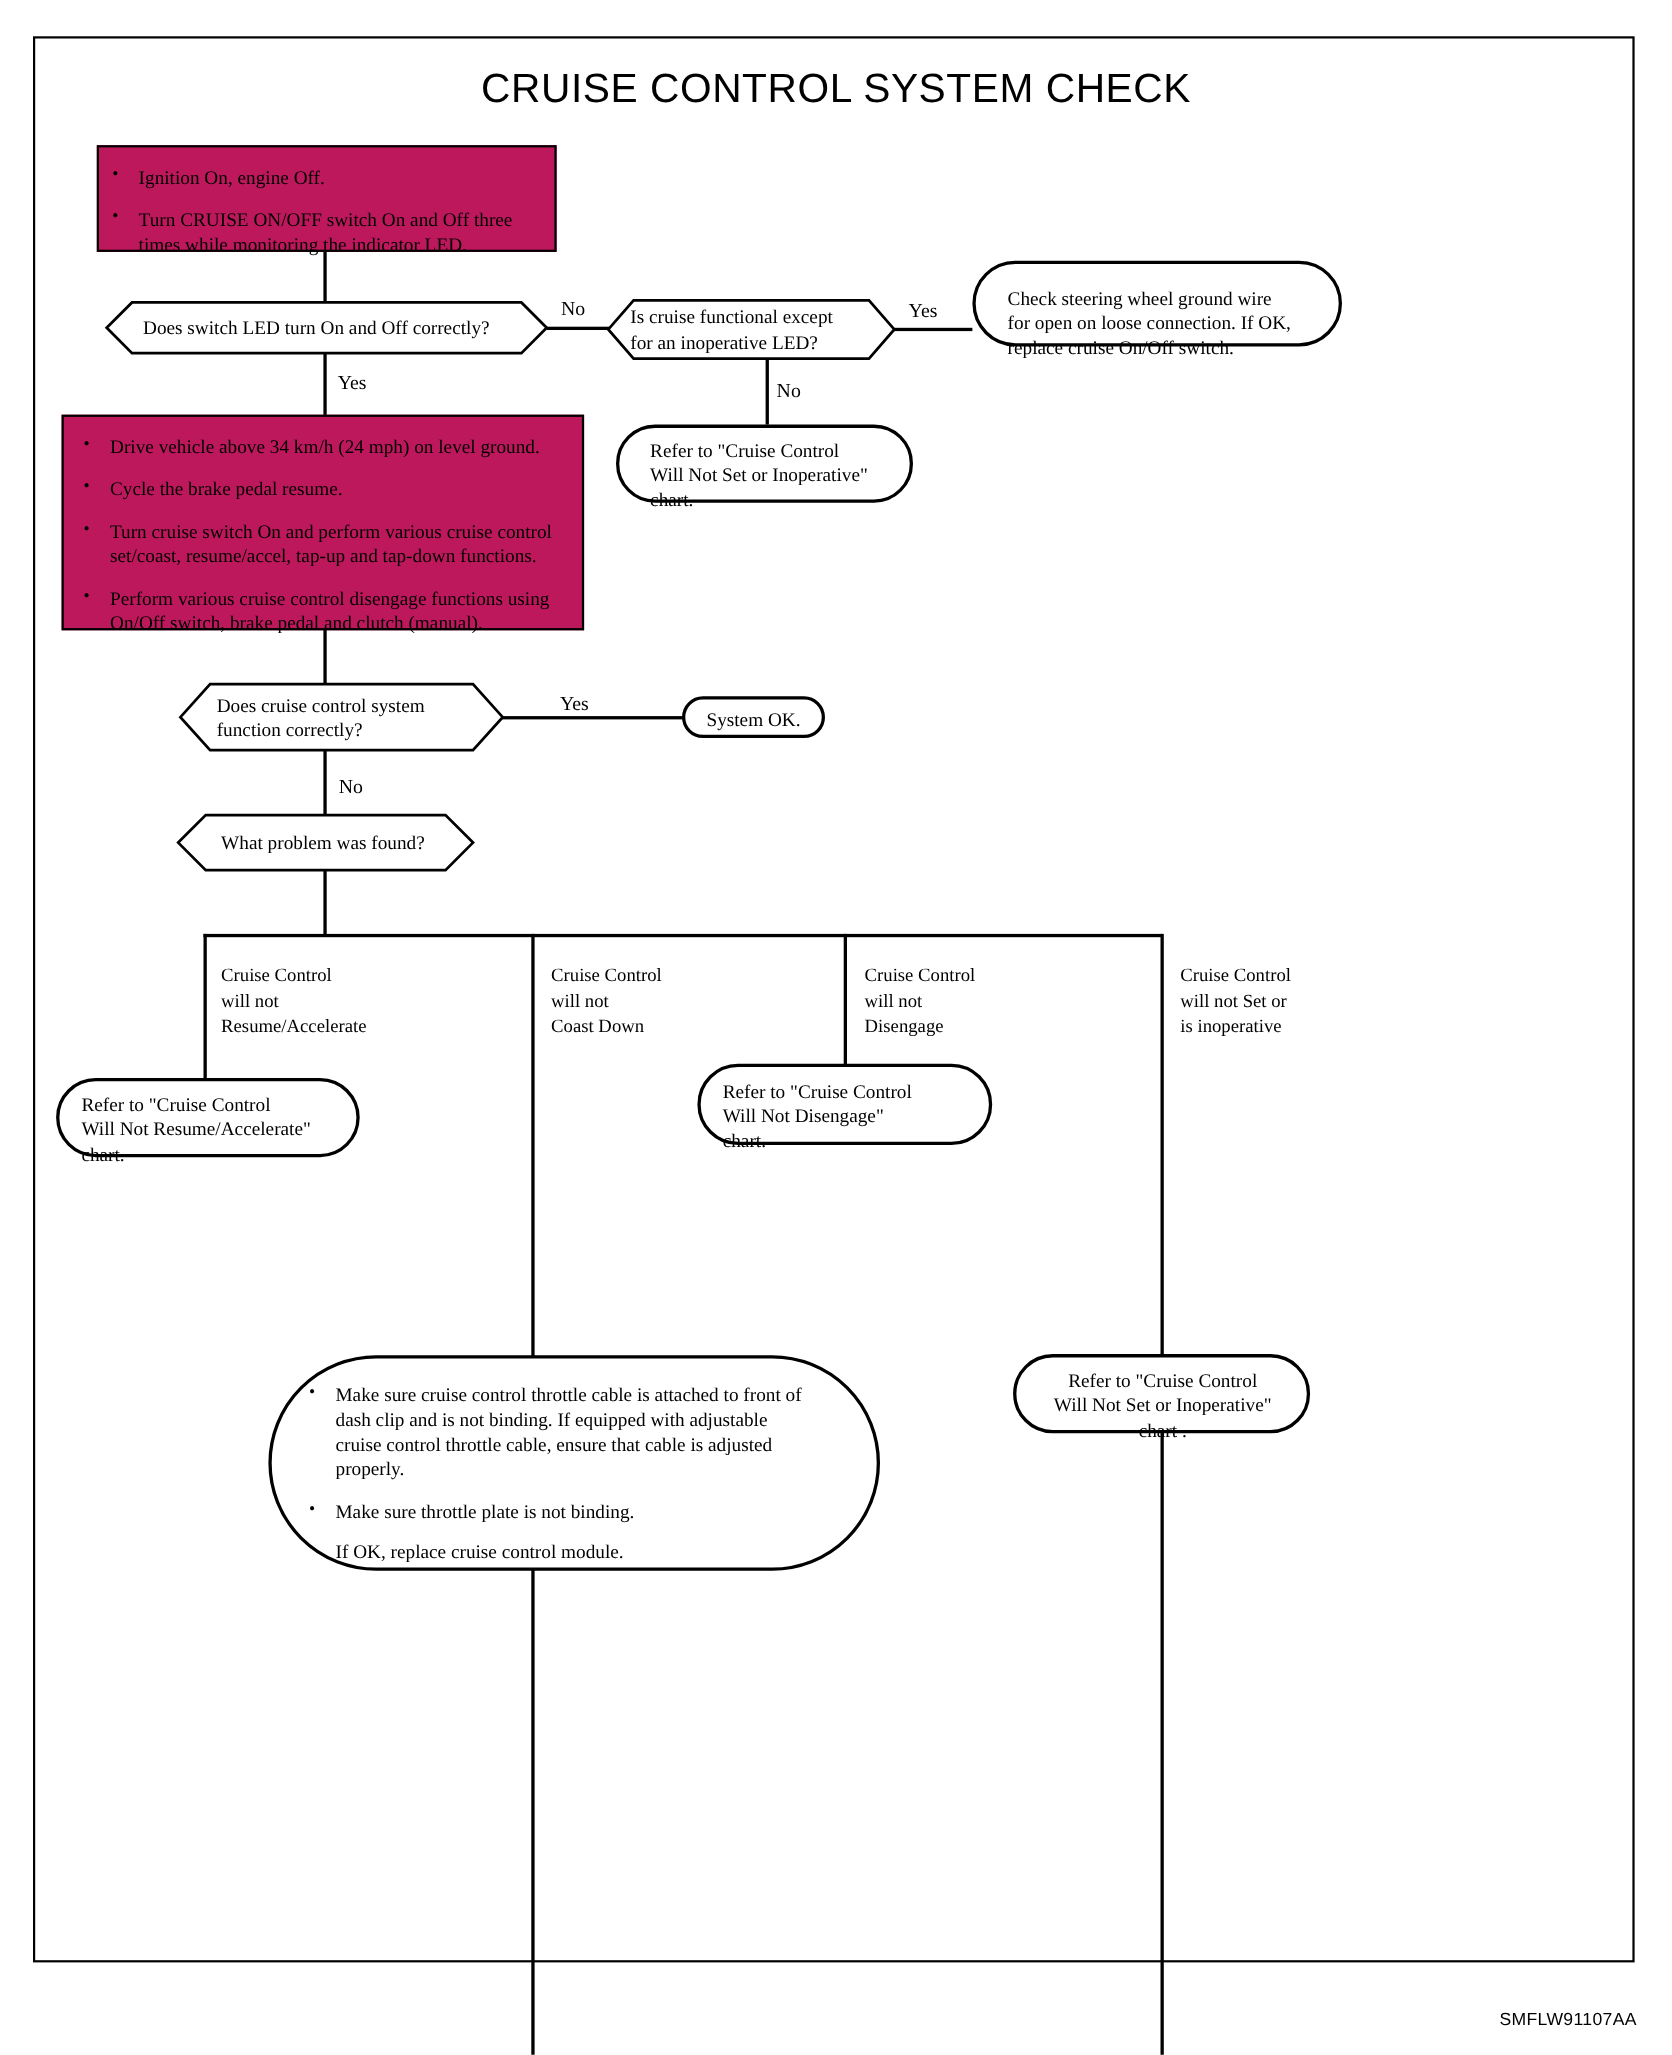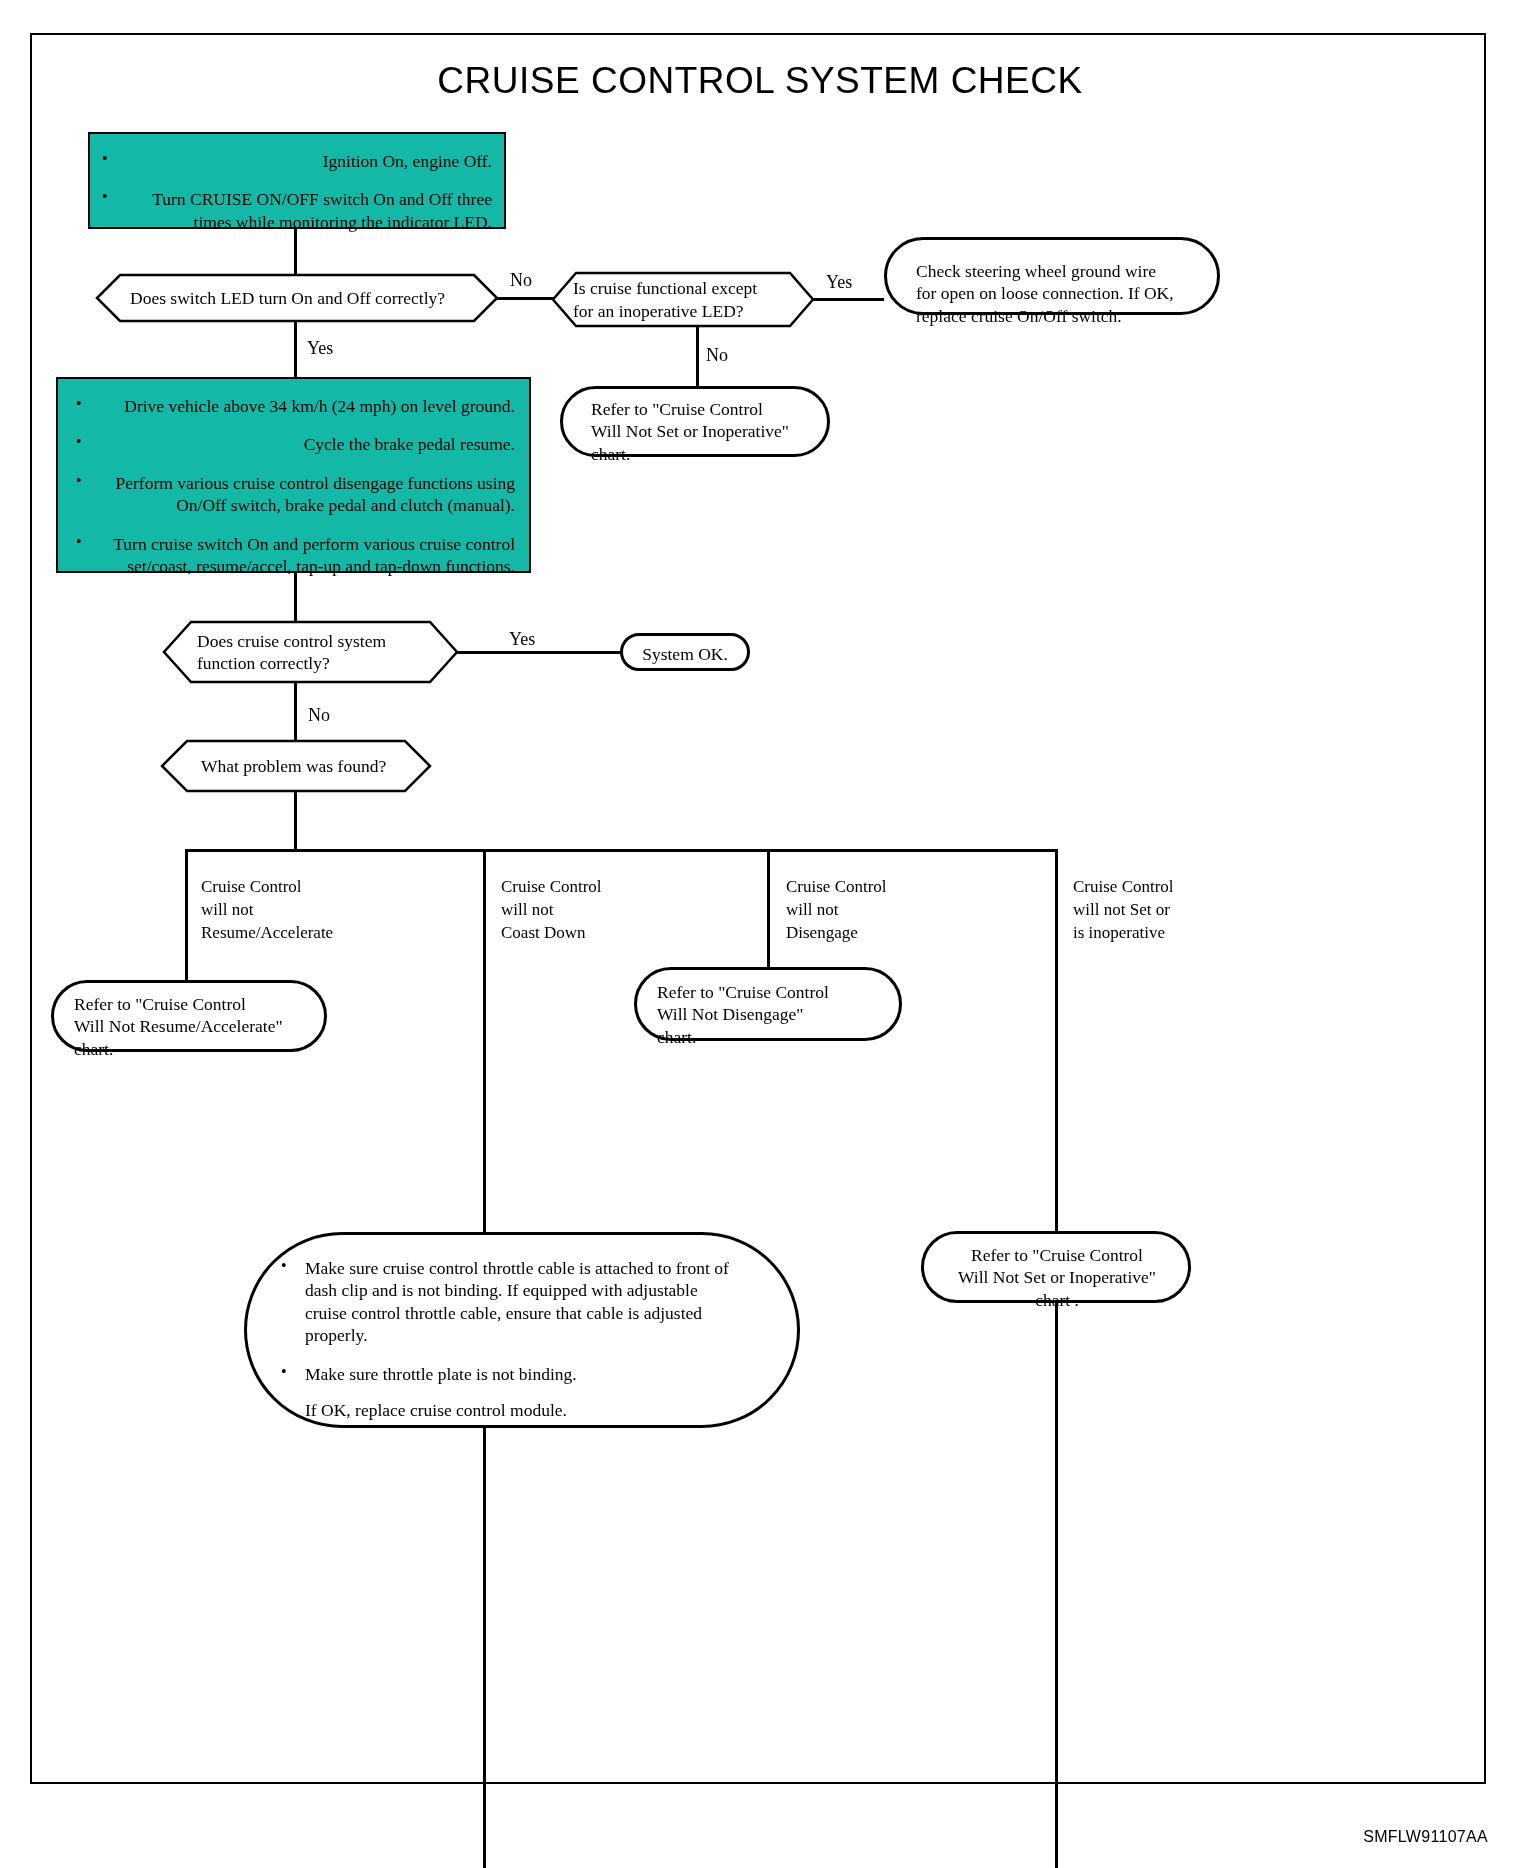--- a/index.html
+++ b/index.html
@@ -12,21 +12,21 @@
          border:2px solid #000;box-sizing:border-box;}
 
   
   #title{position:absolute;left:0;top:60px;width:1520px;text-align:center;
          font-family:"Liberation Sans", sans-serif;
          font-size:37px;letter-spacing:.5px;font-weight:400;color:#000;}
 
   
   .node{position:absolute;box-sizing:border-box;}
 
-  .rect{border:2.5px solid #000;background:#14b8a6;text-align:right;}
+  .rect{border:2.5px solid #000;background:#be185d;}
 
   .stadium{border:3px solid #000;background:#fff;}
 
   .hexwrap{position:absolute;}
   .hexwrap svg{position:absolute;left:0;top:0;overflow:visible;}
   .hexwrap .hextext{position:absolute;left:0;top:0;width:100%;height:100%;
         display:flex;align-items:center;}
 
   
   .txt{font-family:"Liberation Serif", serif;font-size:17.5px;line-height:1.28;}
@@ -113,22 +113,22 @@
     </div>
   </div>
 
   <div class="line lv" style="left:294px;top:320px;height:58px;"></div>
   <div class="edgelabel" style="left:307px;top:338px;">Yes</div>
 
   <div class="node rect" style="left:56px;top:377px;width:475px;height:196px;">
     <ul class="bl txt" style="padding:16px 14px 0 12px;">
       <li>Drive vehicle above 34 km/h (24 mph) on level ground.</li>
       <li>Cycle the brake pedal resume.</li>
+      <li>Turn cruise switch On and perform various cruise control set/coast, resume/accel, tap-up and tap-down functions.</li>
       <li>Perform various cruise control disengage functions using On/Off switch, brake pedal and clutch (manual).</li>
-      <li>Turn cruise switch On and perform various cruise control set/coast, resume/accel, tap-up and tap-down functions.</li>
     </ul>
   </div>
 
   <div class="line lv" style="left:294px;top:572px;height:52px;"></div>
 
   <div class="hexwrap" style="left:163px;top:621px;width:295px;height:62px;">
     <svg width="295" height="62" viewBox="0 0 295 62">
       <polygon points="28,1 267,1 294,31 267,61 28,61 1,31" fill="#ffffff" stroke="#000000" stroke-width="2.5"></polygon>
     </svg>
     <div class="hextext">

